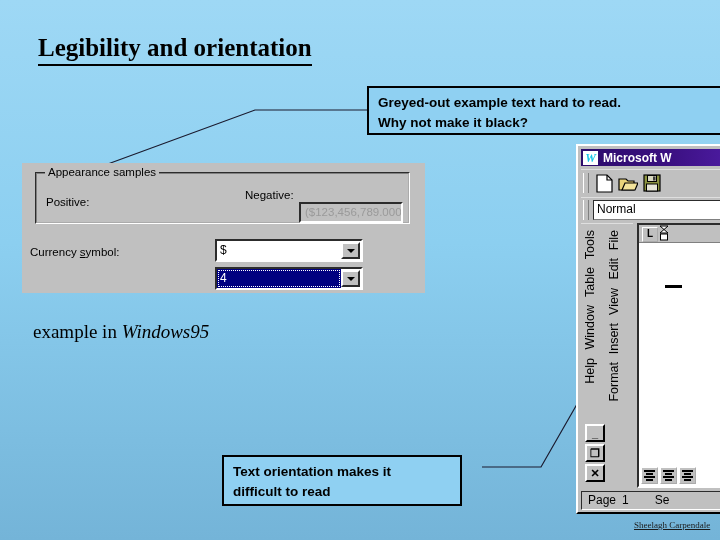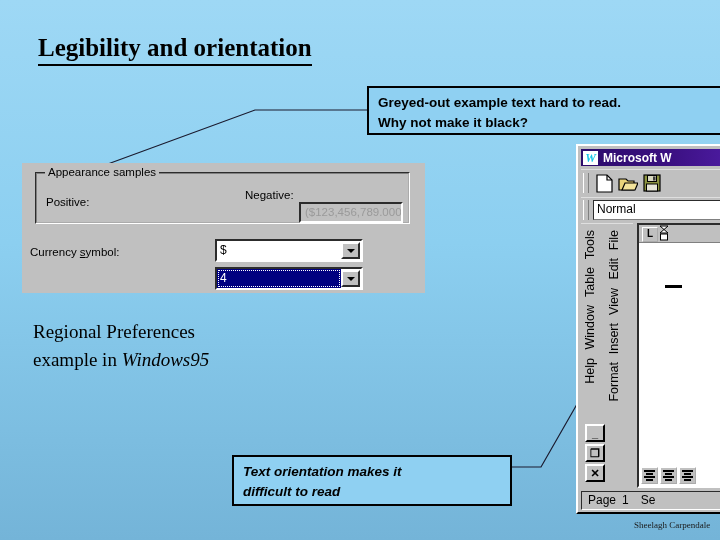--- a/index.html
+++ b/index.html
@@ -48,25 +48,24 @@
     padding: 5px 8px 6px 9px;
     box-sizing: border-box;
   }
   #callout-greyed {
     left: 367px;
     top: 86px;
     width: 360px;
     height: 49px;
   }
   #callout-orientation {
-    left: 232px;
+    left: 222px;
     top: 455px;
-    width: 280px;
+    width: 240px;
     height: 51px;
-    font-style: italic;
   }
   .callout-line { display: block; white-space: nowrap; }
 
   
   .leader {
     position: absolute;
     overflow: visible;
     pointer-events: none;
   }
 
@@ -431,20 +430,21 @@
 
   
   #footer-credit {
     position: absolute;
     left: 634px;
     top: 520px;
     font-family: "Liberation Serif", serif;
     font-size: 9px;
     color: #1a1a1a;
     white-space: nowrap;
+    text-decoration: underline;
   }
 </style>
 </head>
 <body>
 
 <div id="slide">
 
   <div id="slide-title">Legibility and orientation</div>
 
   <svg class="leader" style="left:0; top:0;" width="720" height="540" viewBox="0 0 720 540">
@@ -482,21 +482,20 @@
       <div class="dlg-combo-arrow"></div>
     </div>
 
     <div class="dlg-combo selected" style="left:193px; top:104px; width:148px; height:23px;">
       <div class="dlg-combo-text">4</div>
       <div class="dlg-combo-arrow"></div>
     </div>
   </div>
 
   <div id="regional-caption">
-    <div>Regional Preferences</div>
     <div><span>example in </span><span class="ital">Windows95</span></div>
   </div>
 
   <div id="word-window">
 
     <div id="word-titlebar">
       <div id="word-logo">W</div>
       <div id="word-title-text">Microsoft W</div>
     </div>
 
@@ -583,19 +582,19 @@
               <i style="width:11px"></i>
               <i style="width:7px"></i>
             </div>
         </div>
       </div>
     </div>
 
     <div id="word-statusbar">
       <span class="status-seg">Page</span>
       <span class="status-seg" style="padding-left:0">1</span>
-      <span class="status-seg" style="">Se</span>
+      <span class="status-seg" style="margin-left:14px">Se</span>
     </div>
   </div>
 
   <div id="footer-credit">Sheelagh Carpendale</div>
 
 </div>
 
 </body></html>

